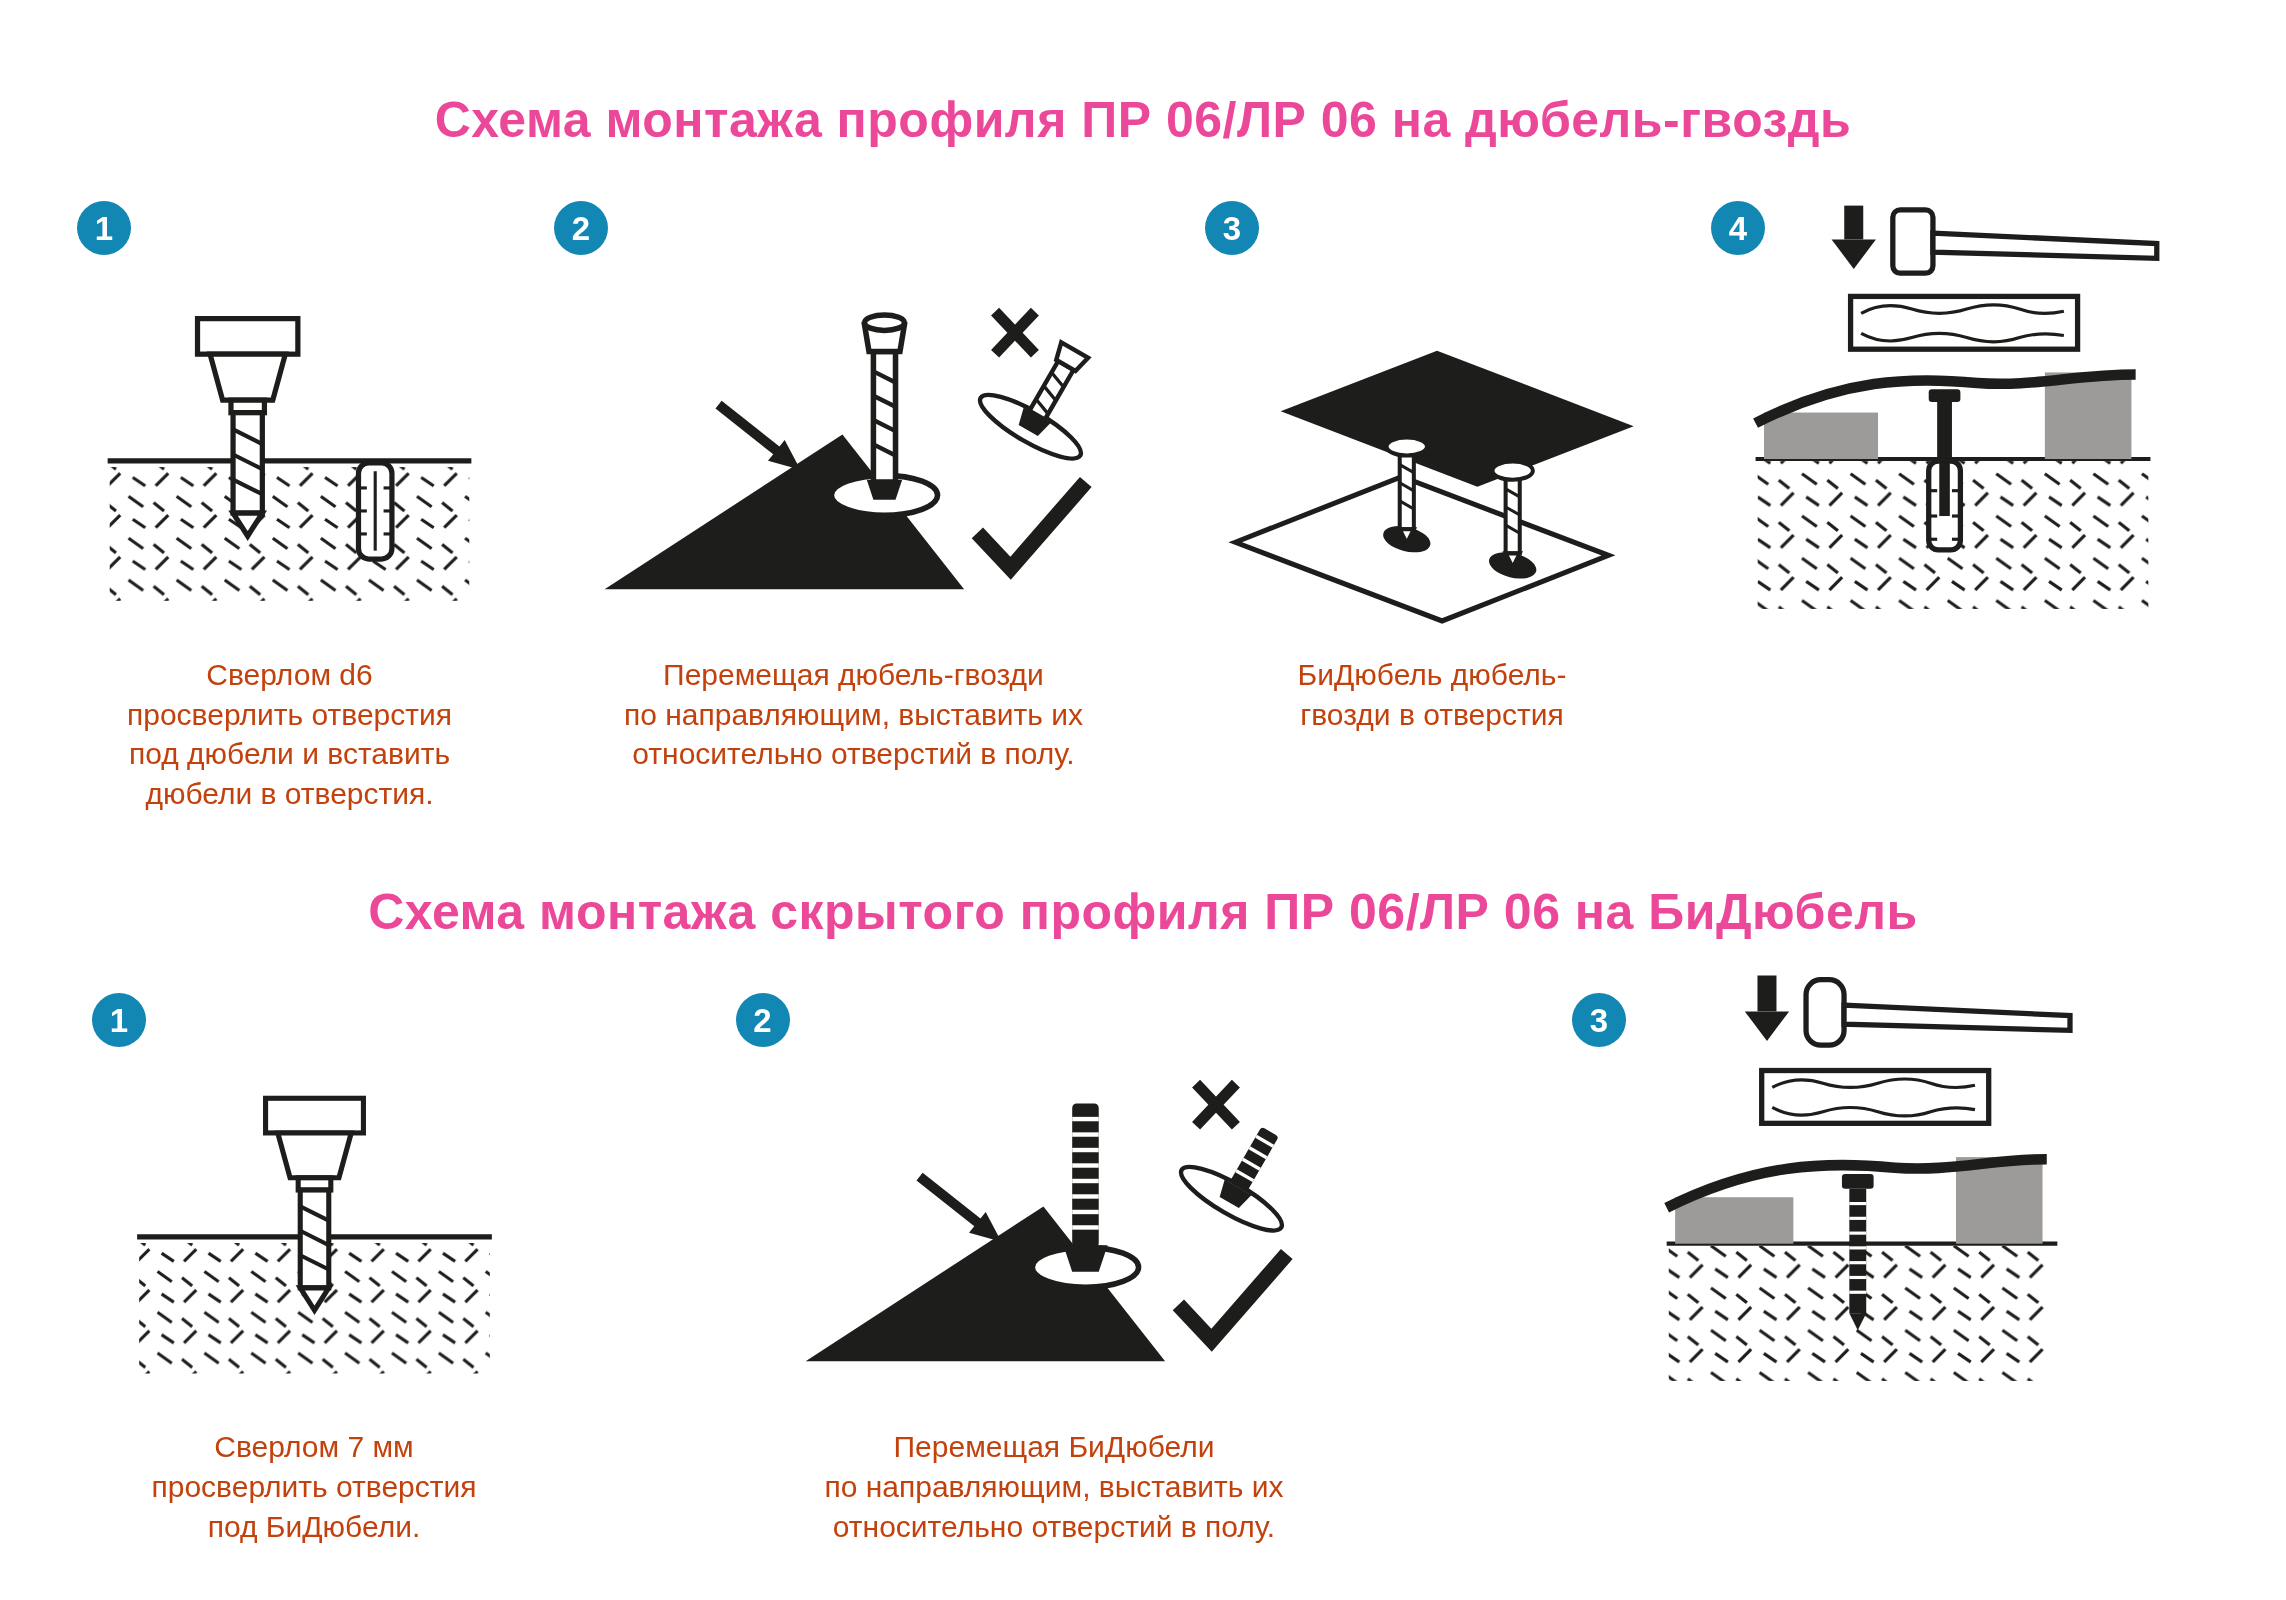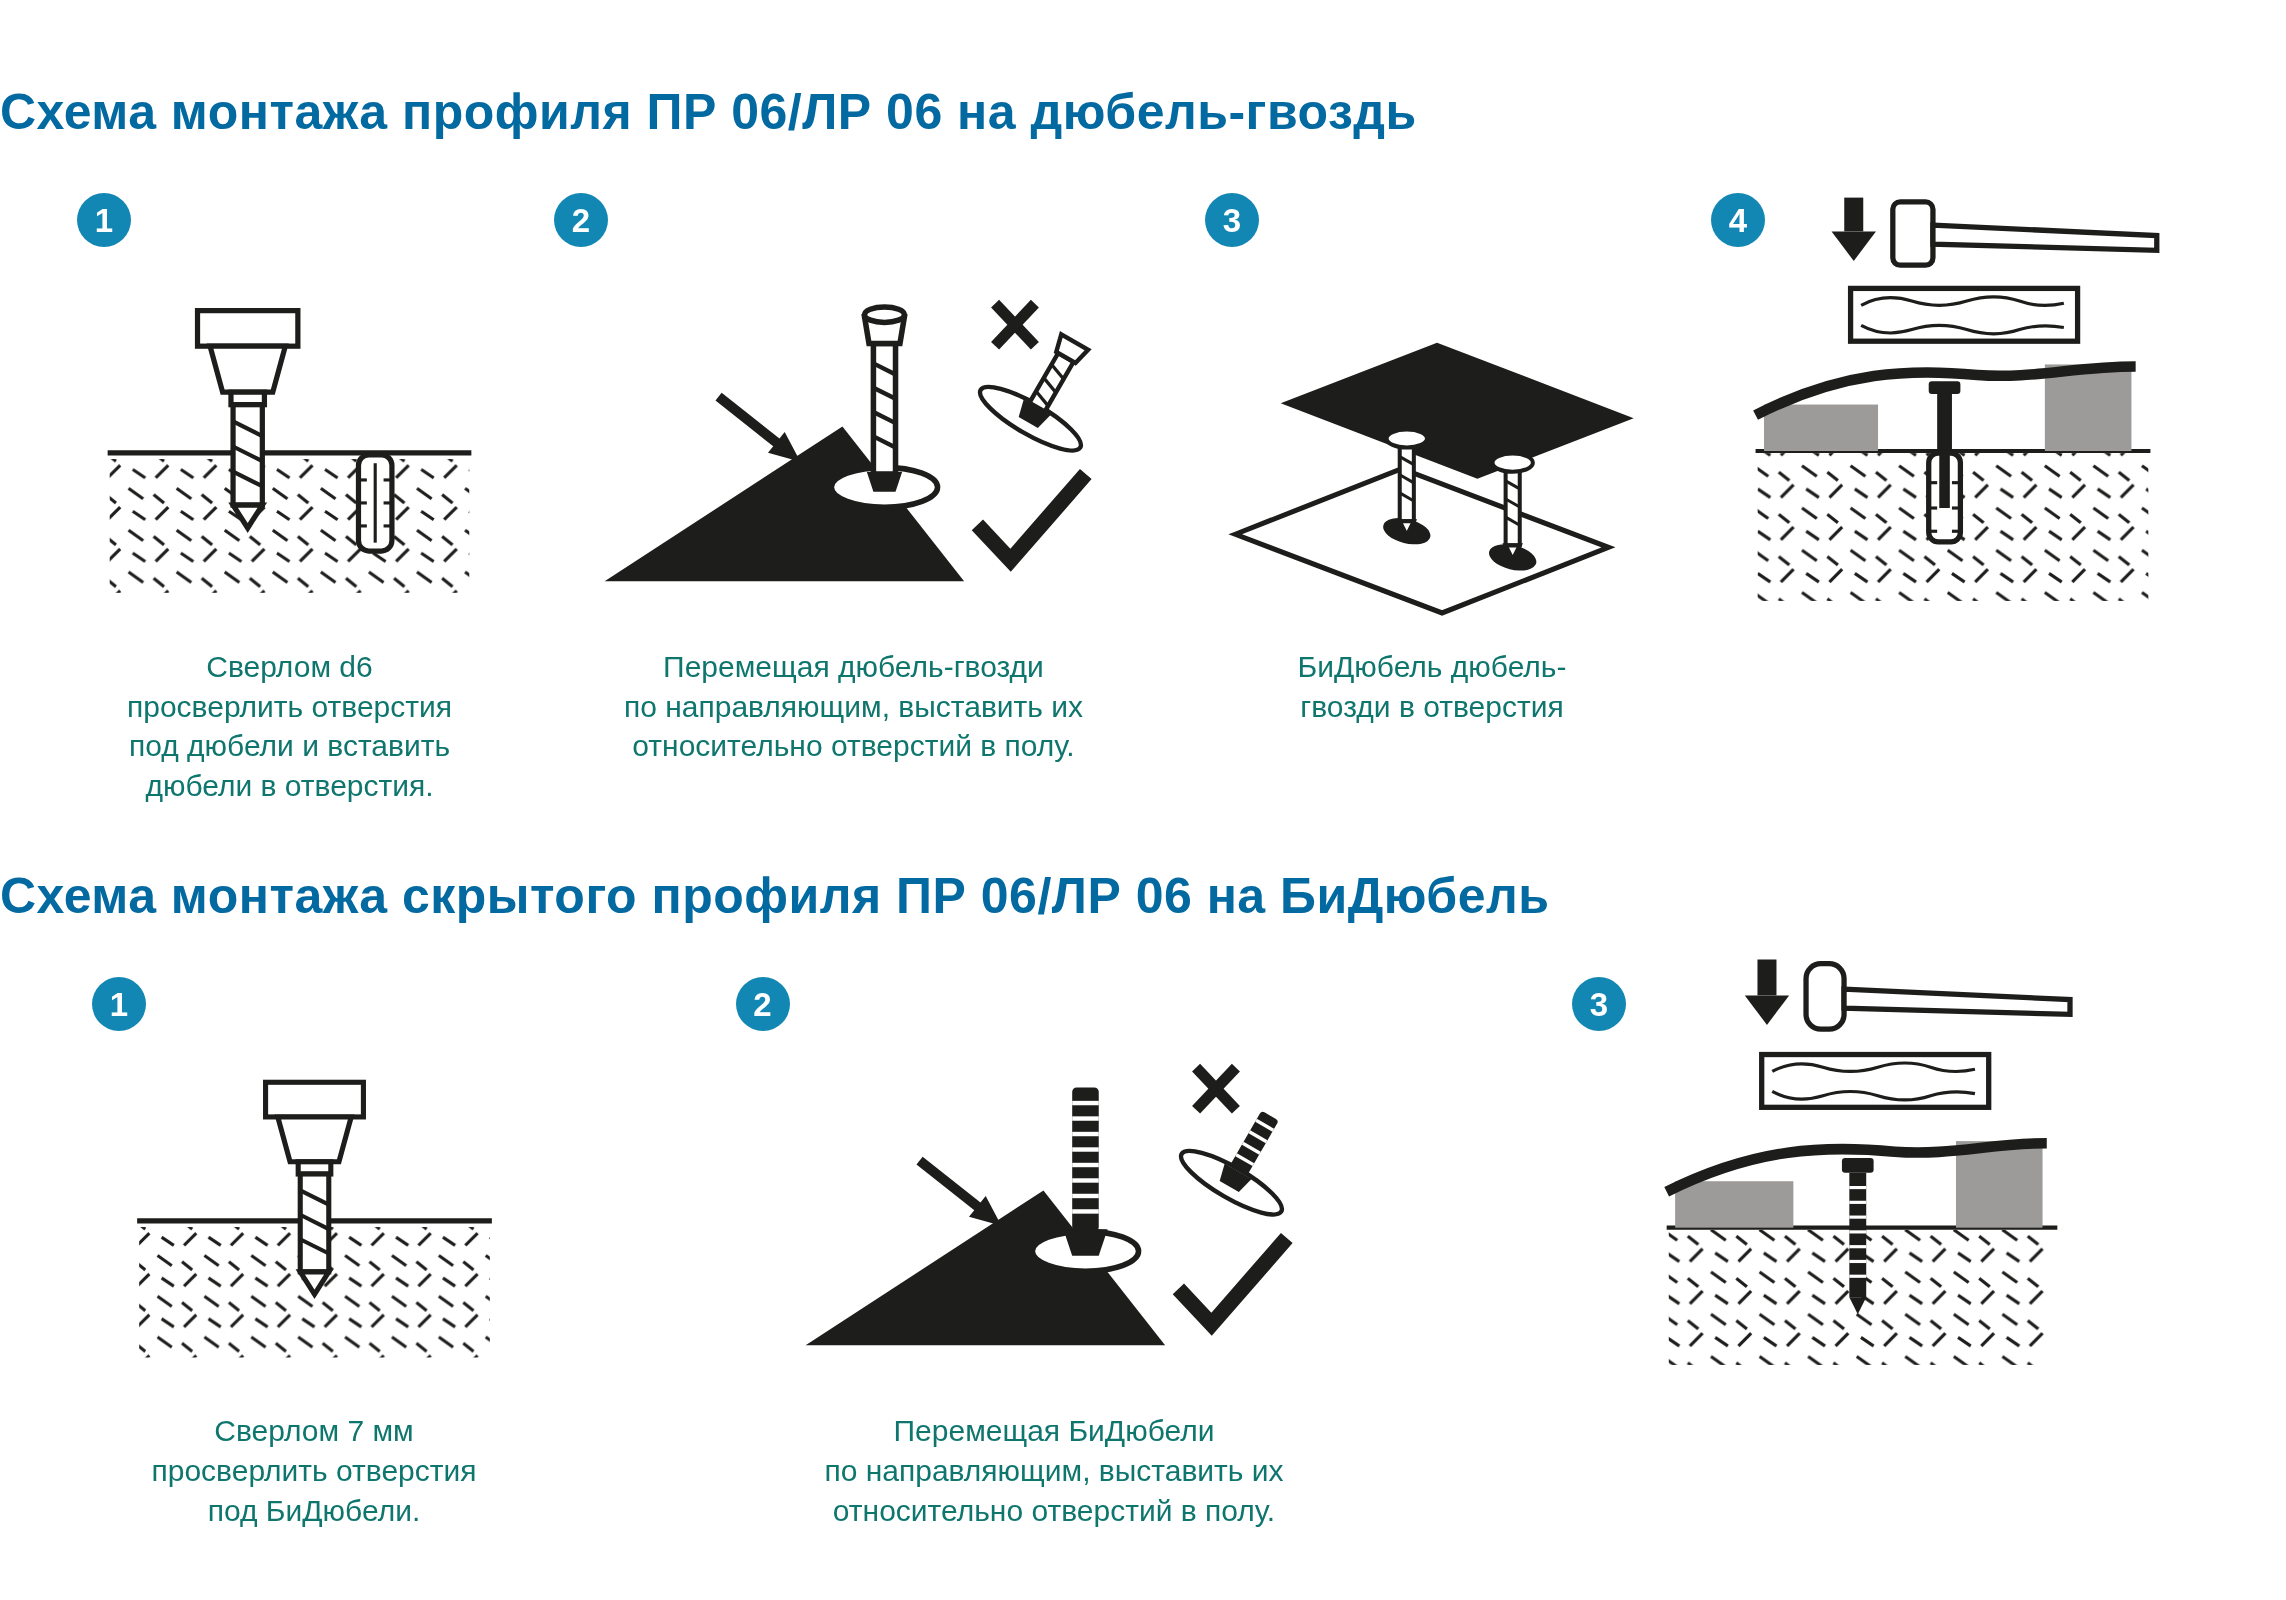--- a/index.html
+++ b/index.html
@@ -6,23 +6,23 @@
   .page {
     position:relative;
     width:2286px; height:1601px;
     background:#ffffff;
     font-family:"Liberation Sans", sans-serif;
     color:#1d1d1b;
     overflow:hidden;
     box-sizing:border-box;
   }
   .section-title {
-    margin:0;
-    text-align:left;
-    color:#0369a1;
+    margin:8px;
+    text-align:center;
+    color:#ec4899;
     font-size:50px;
     font-weight:bold;
     letter-spacing:0.5px;
   }
   .section-1 .section-title { padding-top:83px; }
   .section-2 .section-title { padding-top:62px; }
   .row {
     display:flex;
     justify-content:space-between;
     align-items:flex-start;
@@ -54,21 +54,21 @@
     display:flex; align-items:center; justify-content:center;
     font-size:33px; font-weight:bold;
     line-height:1;
   }
   .caption {
     margin:27px 0 0 0;
     text-align:center;
     font-size:30px;
     line-height:1.32;
     white-space:pre-line;
-    color:#0f766e;
+    color:#c2410c;
   }
   svg { display:block; }
 </style>
 </head>
 <body>
 
 <svg width="0" height="0" style="position:absolute" aria-hidden="true">
   <defs>
     <pattern id="hatch" width="46" height="40" patternUnits="userSpaceOnUse">
       <line x1="6" y1="14" x2="18" y2="2" stroke="#1d1d1b" stroke-width="3"></line>

